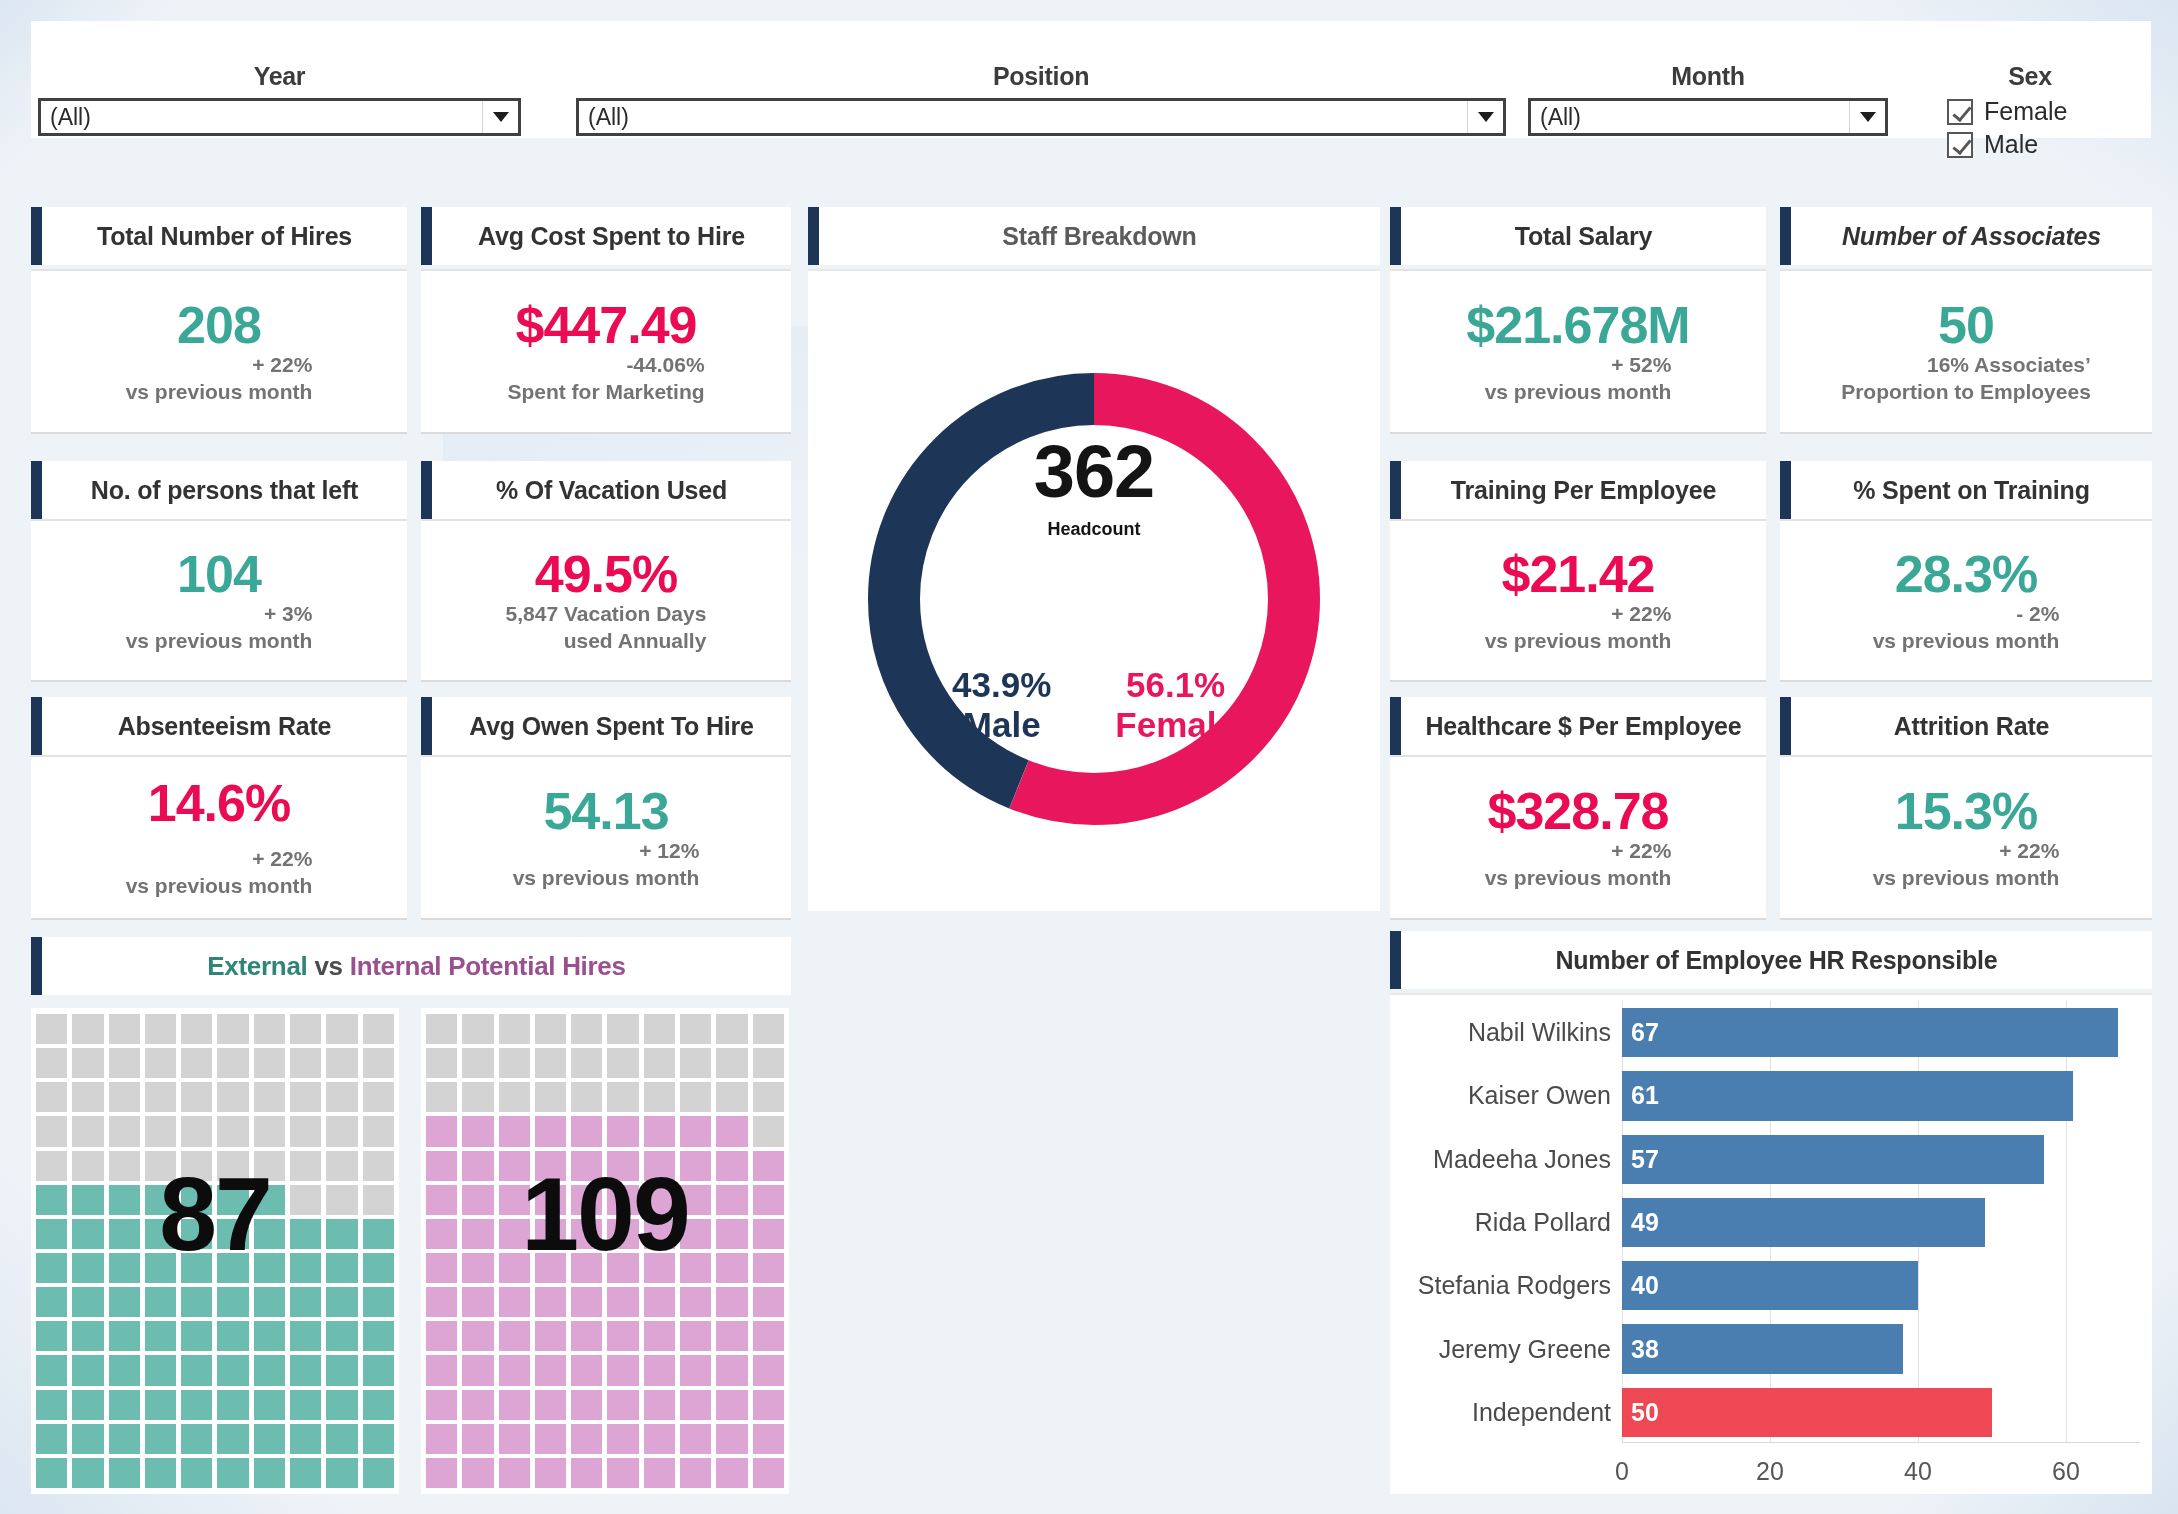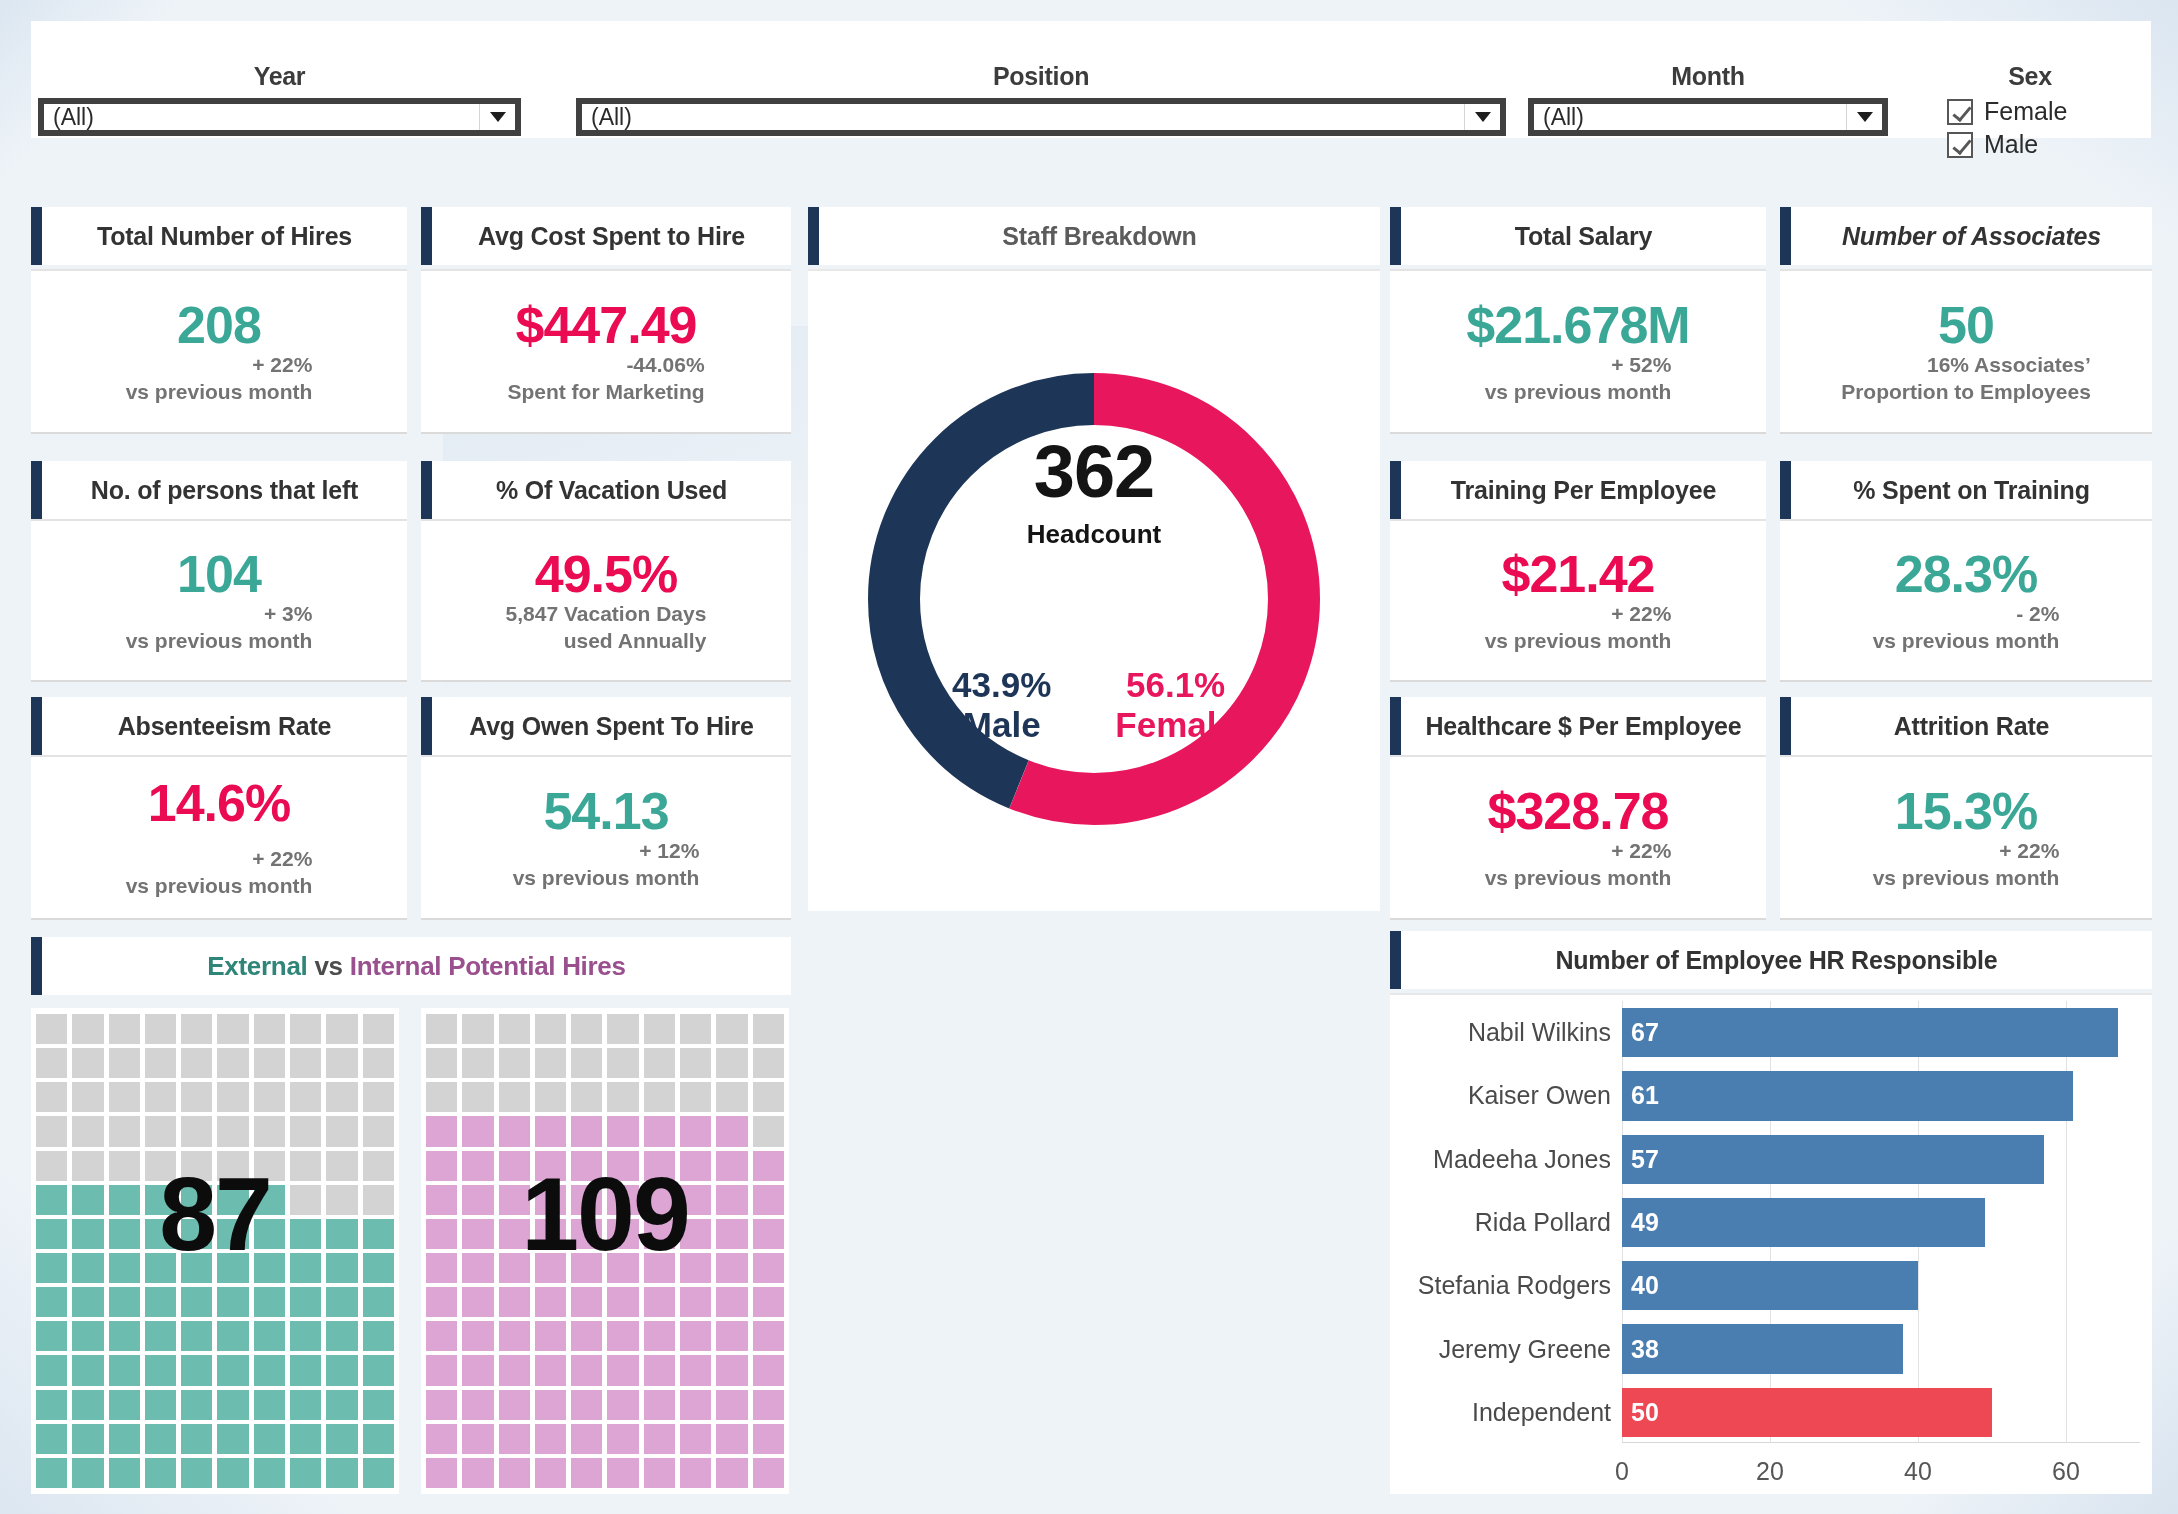--- a/index.html
+++ b/index.html
@@ -33,21 +33,21 @@
     text-align: center;
     font-size: 25px;
     font-weight: bold;
     color: #3c3c3c;
     letter-spacing: -0.3px;
     margin-bottom: 7px;
   }
   .dd {
     display: flex;
     height: 38px;
-    border: 6px solid #404040;
+    border: 3px solid #404040;
     background: #fff;
     align-items: stretch;
   }
   .dd-val {
     flex: 1;
     display: flex; align-items: center;
     padding-left: 9px;
     font-size: 23px;
     color: #2a2a2a;
   }
@@ -137,21 +137,21 @@
     position: absolute;
     left: 36px; top: 78px;
     width: 500px; height: 500px;
   }
   #donut-center {
     position: absolute;
     left: 0; top: 0; width: 500px; height: 500px;
     display: flex; flex-direction: column; align-items: center;
   }
   #donut-headcount { margin-top: 86px; font-size: 74px; font-weight: bold; color: #141414; line-height: 1; letter-spacing:-1px;}
-  #donut-headlabel { margin-top: 10px; font-size: 26px; font-weight: bold; color: #141414; }
+  #donut-headlabel { margin-top: 10px; font-size: 18px; font-weight: bold; color: #141414; }
   #donut-legend {
     position: absolute; left: 0; right: 0; top: 316px;
     display: flex; justify-content: center; gap: 64px;
   }
   .dl { text-align: center; }
   .dl-pct { font-size: 35px; font-weight: bold; line-height: 1.15; }
   .dl-name { font-size: 35px; font-weight: bold; line-height: 1.15; }
   .dl.male .dl-pct, .dl.male .dl-name { color: #1d3557; }
   .dl.female .dl-pct, .dl.female .dl-name { color: #e8175d; }
 

